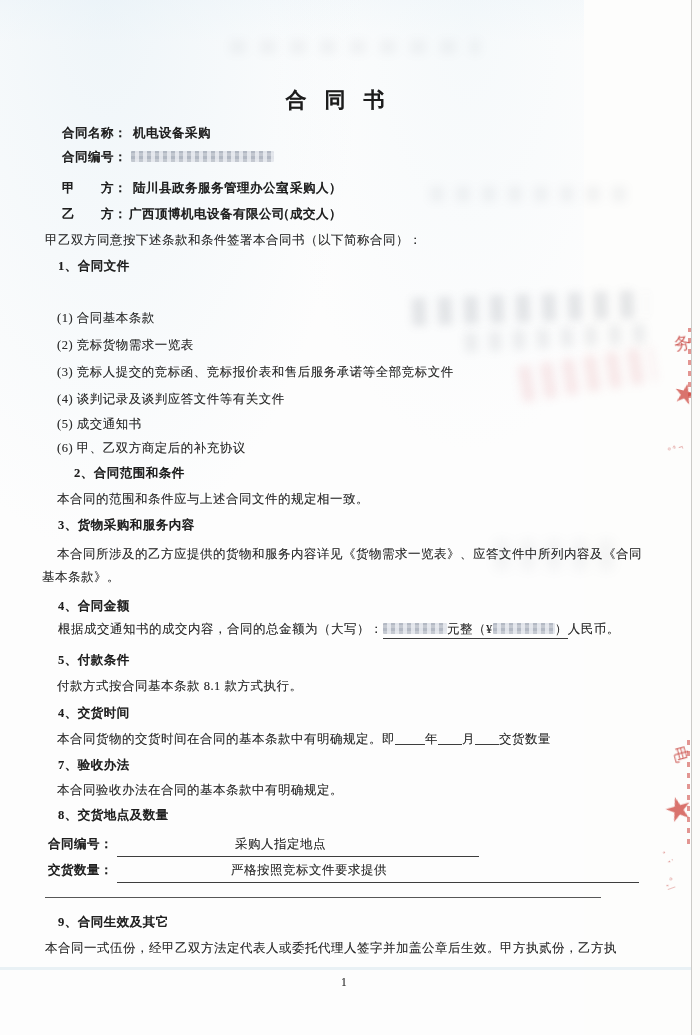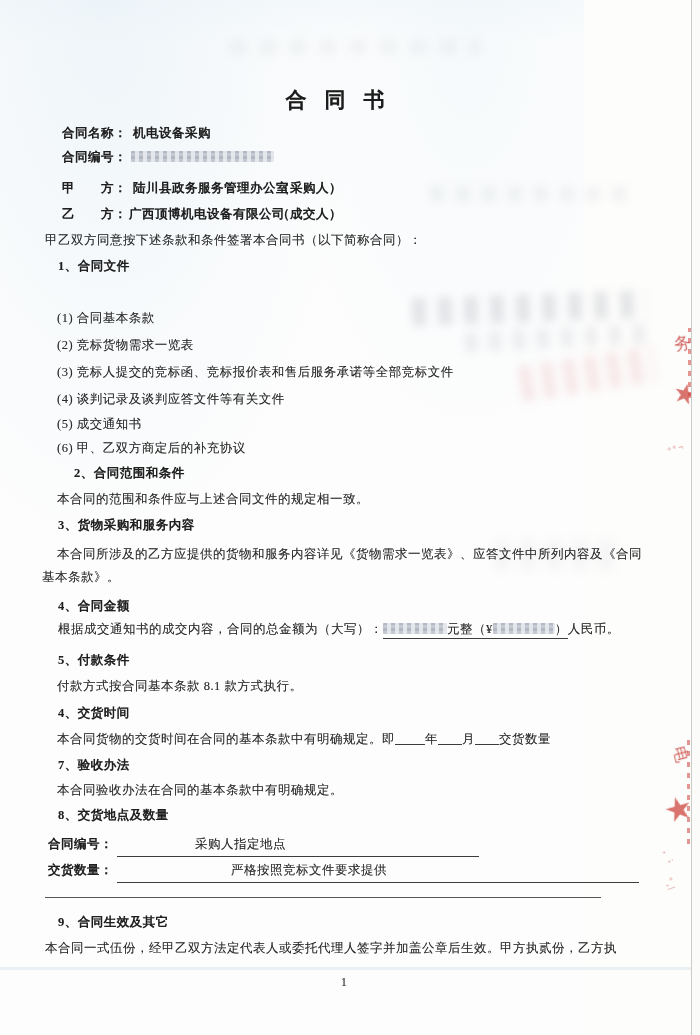--- a/index.html
+++ b/index.html
@@ -121,21 +121,21 @@
   <div class="row b" style="top:705px;left:58px;">4、交货时间</div>
   <div class="row" style="top:731px;left:57px;">
     <span>本合同货物的交货时间在合同的基本条款中有明确规定。即</span><span class="blank" style="width:30px;"></span><span>年</span><span class="blank" style="width:24px;"></span><span>月</span><span class="blank" style="width:24px;"></span><span>交货数量</span>
   </div>
 
   <div class="row b" style="top:757px;left:58px;">7、验收办法</div>
   <div class="row" style="top:782px;left:57px;">本合同验收办法在合同的基本条款中有明确规定。</div>
 
   <div class="row b" style="top:807px;left:58px;">8、交货地点及数量</div>
   <div class="row" style="top:836px;left:48px;">
-    <span class="b">合同编号：</span><span class="field-line" style="width:362px;margin-left:4px;"><span style="margin-left:78px;">采购人指定地点</span></span>
+    <span class="b">合同编号：</span><span class="field-line" style="width:362px;margin-left:4px;"><span style="margin-left:118px;">采购人指定地点</span></span>
   </div>
   <div class="row" style="top:862px;left:48px;">
     <span class="b">交货数量：</span><span class="field-line" style="width:522px;margin-left:4px;"><span style="margin-left:114px;">严格按照竞标文件要求提供</span></span>
   </div>
 
   <div id="divider"></div>
 
   <div class="row b" style="top:914px;left:58px;">9、合同生效及其它</div>
   <div class="row" style="top:940px;left:45px;">本合同一式伍份，经甲乙双方法定代表人或委托代理人签字并加盖公章后生效。甲方执贰份，乙方执</div>
 

